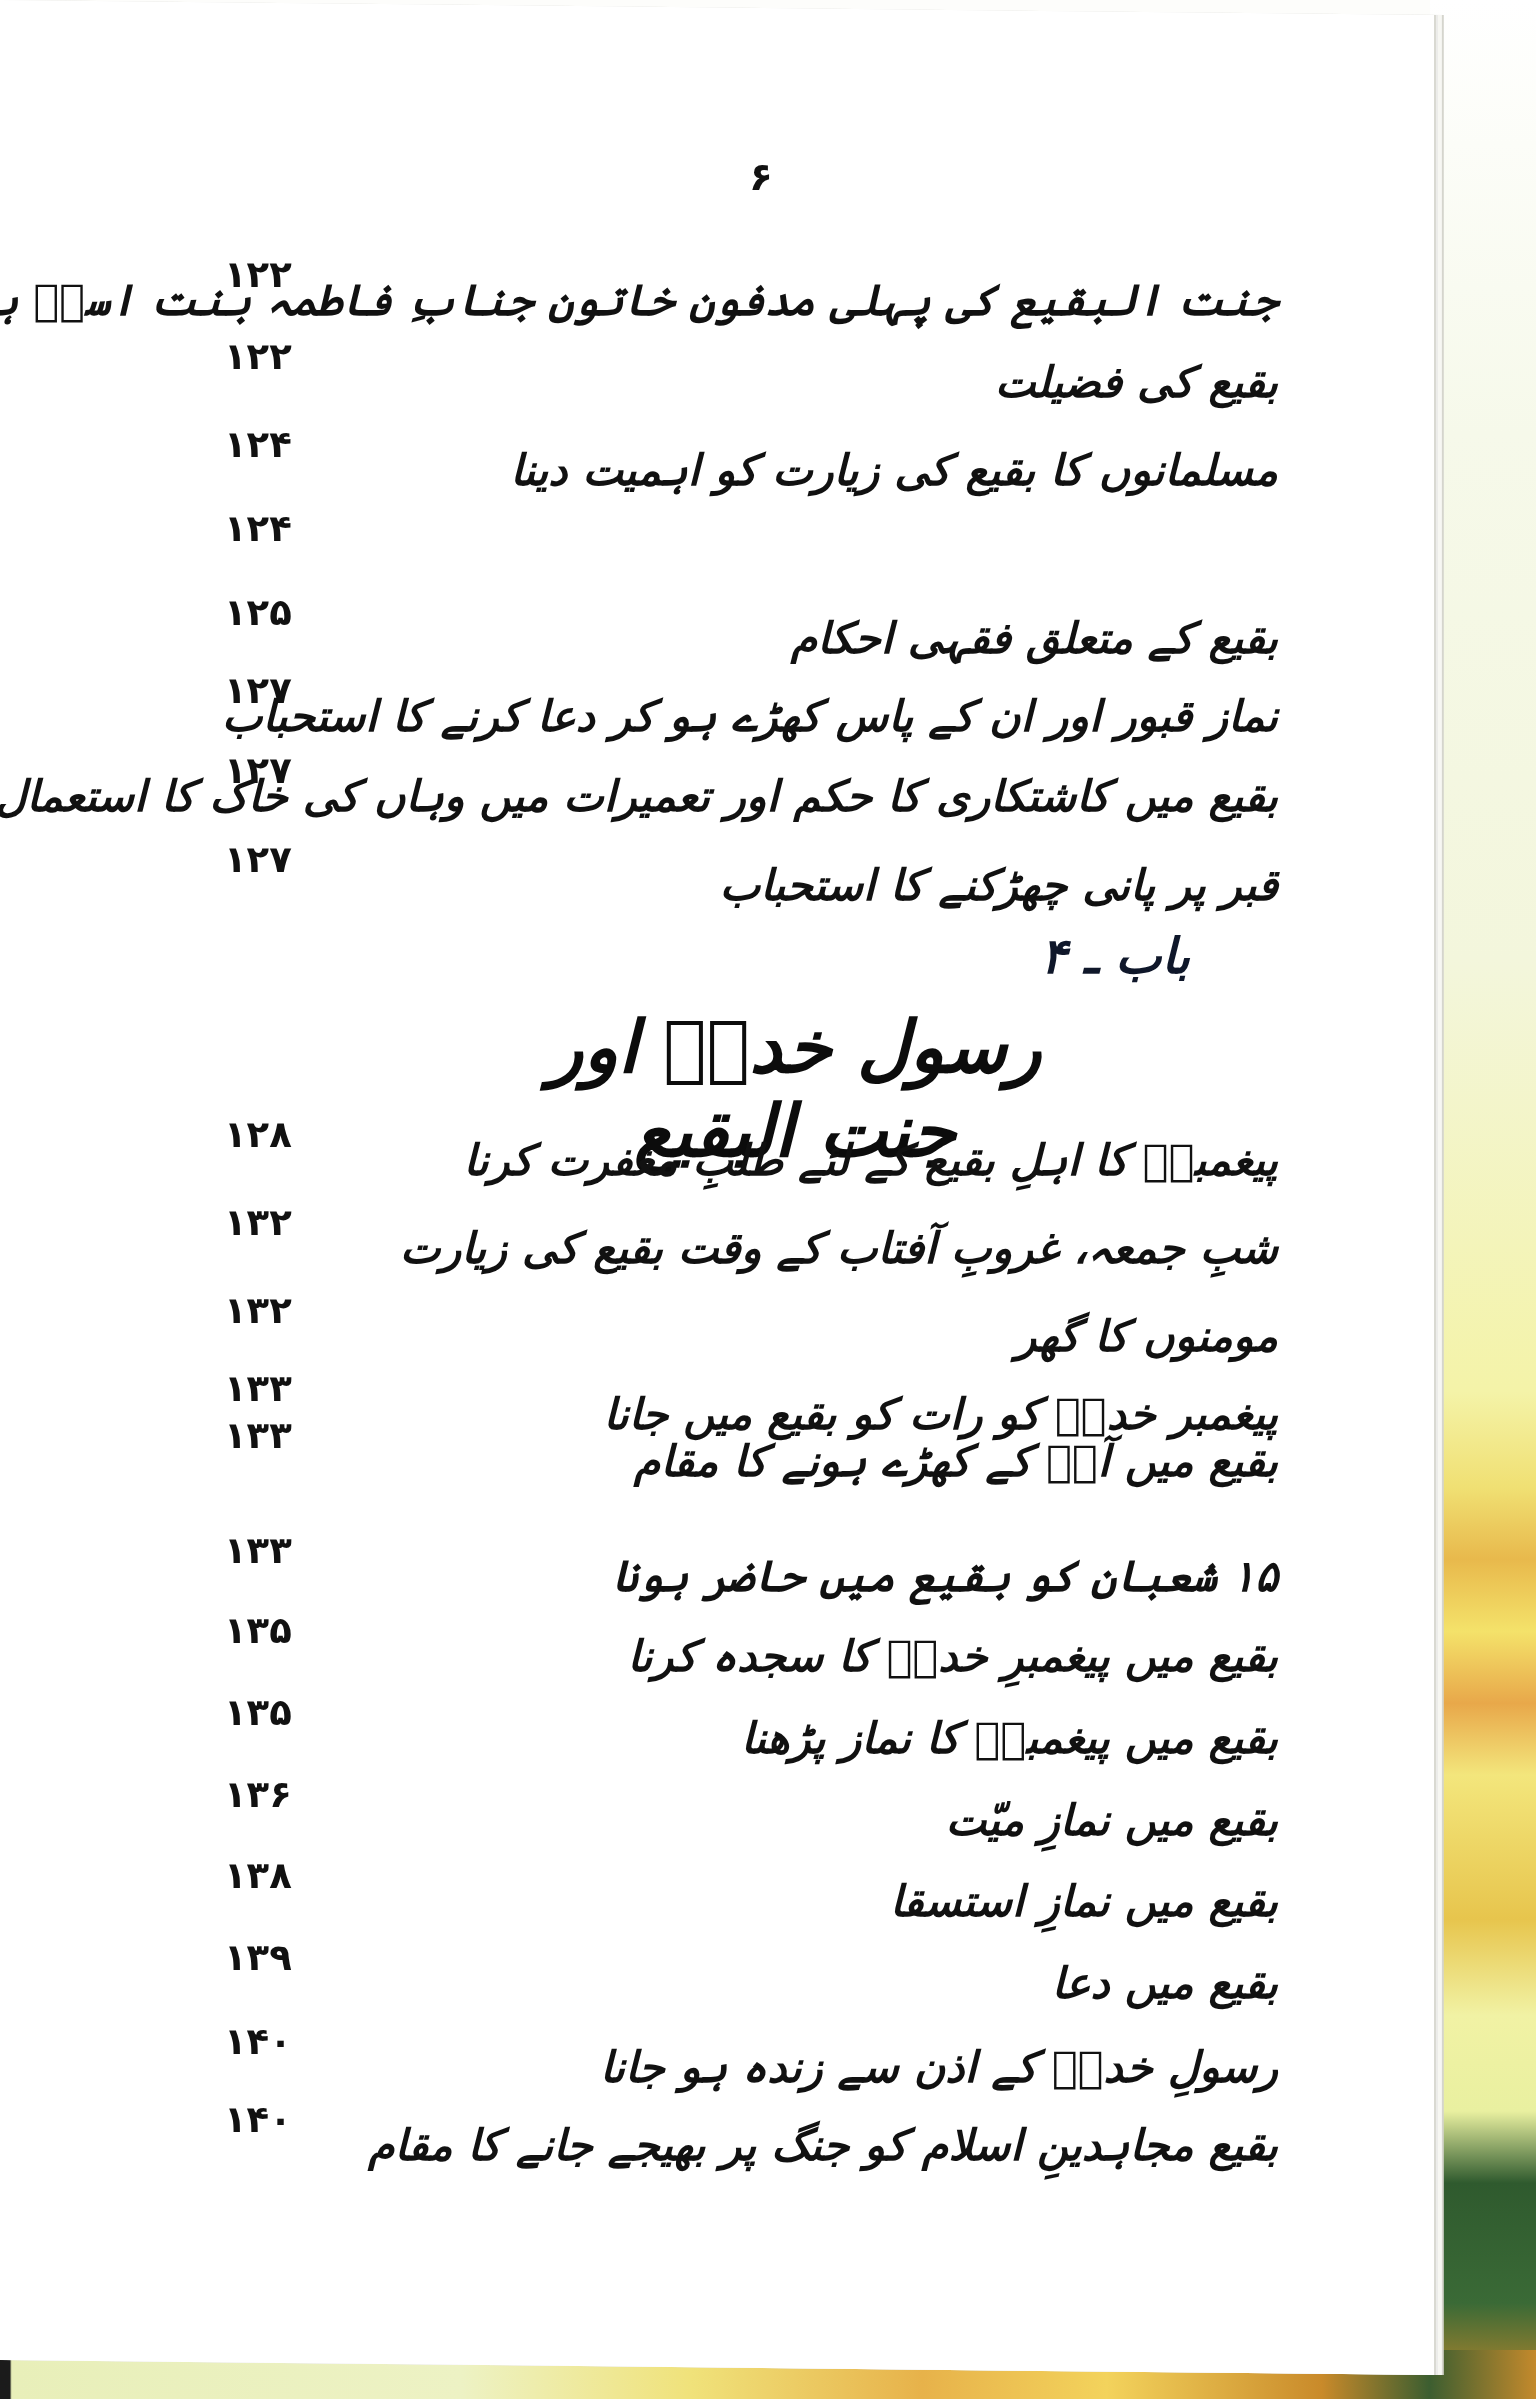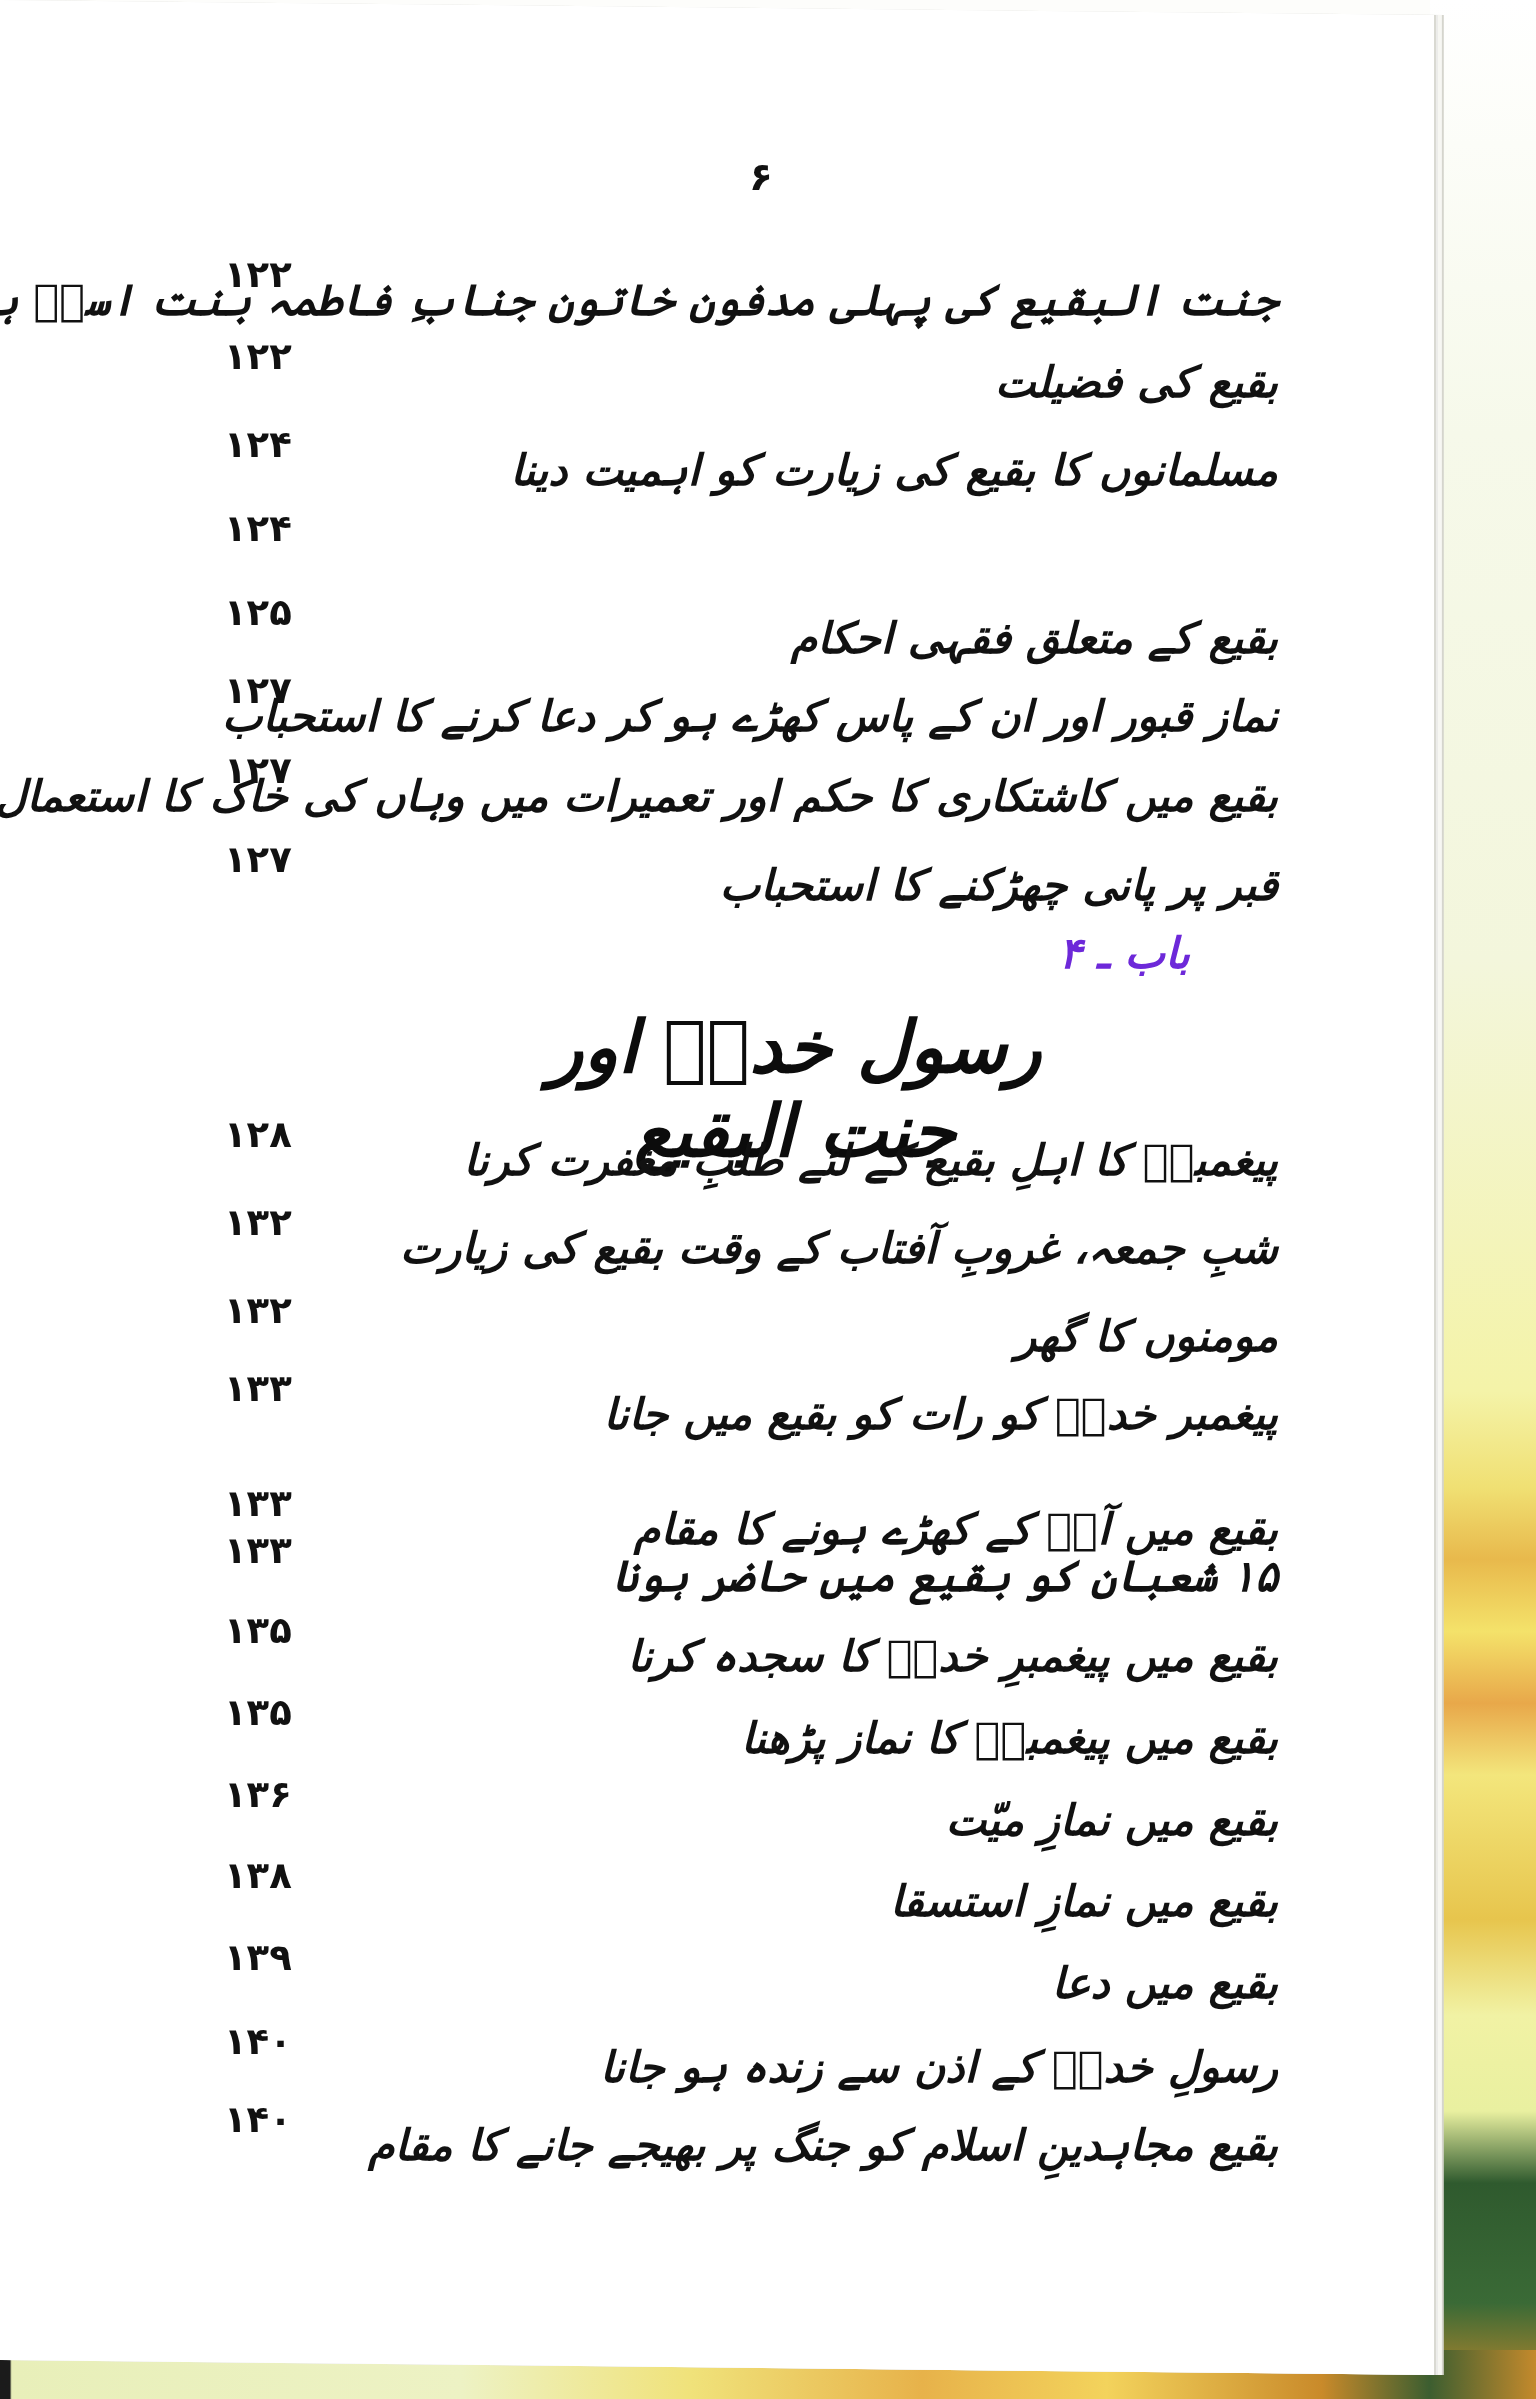--- a/index.html
+++ b/index.html
@@ -113,23 +113,23 @@
       font-weight: bold;
       color: #111;
       direction: ltr;
       font-family: "DejaVu Sans", sans-serif;
       letter-spacing: 2px;
     }
     .chapter-label {
       position: absolute;
       top: 928px;
       right: 244px;
-      font-size: 43px;
-      font-weight: bold;
-      color: #6d28d9;
+      font-size: 49px;
+      font-weight: bold;
+      color: #0f172a;
       direction: rtl;
       font-family: "DejaVu Sans", sans-serif;
       font-style: italic;
     }
     .chapter-title {
       position: absolute;
       top: 1005px;
       left: 478px;
       width: 634px;
       text-align: center;
@@ -196,21 +196,21 @@
       <span class="toc-page">۱۳۲</span>
     </div>
     <div class="toc-row" style="top:1307px;">
       <span class="toc-title">مومنوں کا گھر</span>
       <span class="toc-page">۱۳۲</span>
     </div>
     <div class="toc-row" style="top:1385px;">
       <span class="toc-title">پیغمبر خداؐ کو رات کو بقیع میں جانا</span>
       <span class="toc-page">۱۳۳</span>
     </div>
-    <div class="toc-row" style="top:1500px;">
+    <div class="toc-row" style="top:1432px;">
       <span class="toc-title">بقیع میں آپؐ کے کھڑے ہونے کا مقام</span>
       <span class="toc-page">۱۳۳</span>
     </div>
     <div class="toc-row" style="top:1547px;text-decoration:underline;">
       <span class="toc-title">۱۵ شعبان کو بقیع میں حاضر ہونا</span>
       <span class="toc-page">۱۳۳</span>
     </div>
     <div class="toc-row" style="top:1627px;">
       <span class="toc-title">بقیع میں پیغمبرِ خداؐ کا سجدہ کرنا</span>
       <span class="toc-page">۱۳۵</span>

